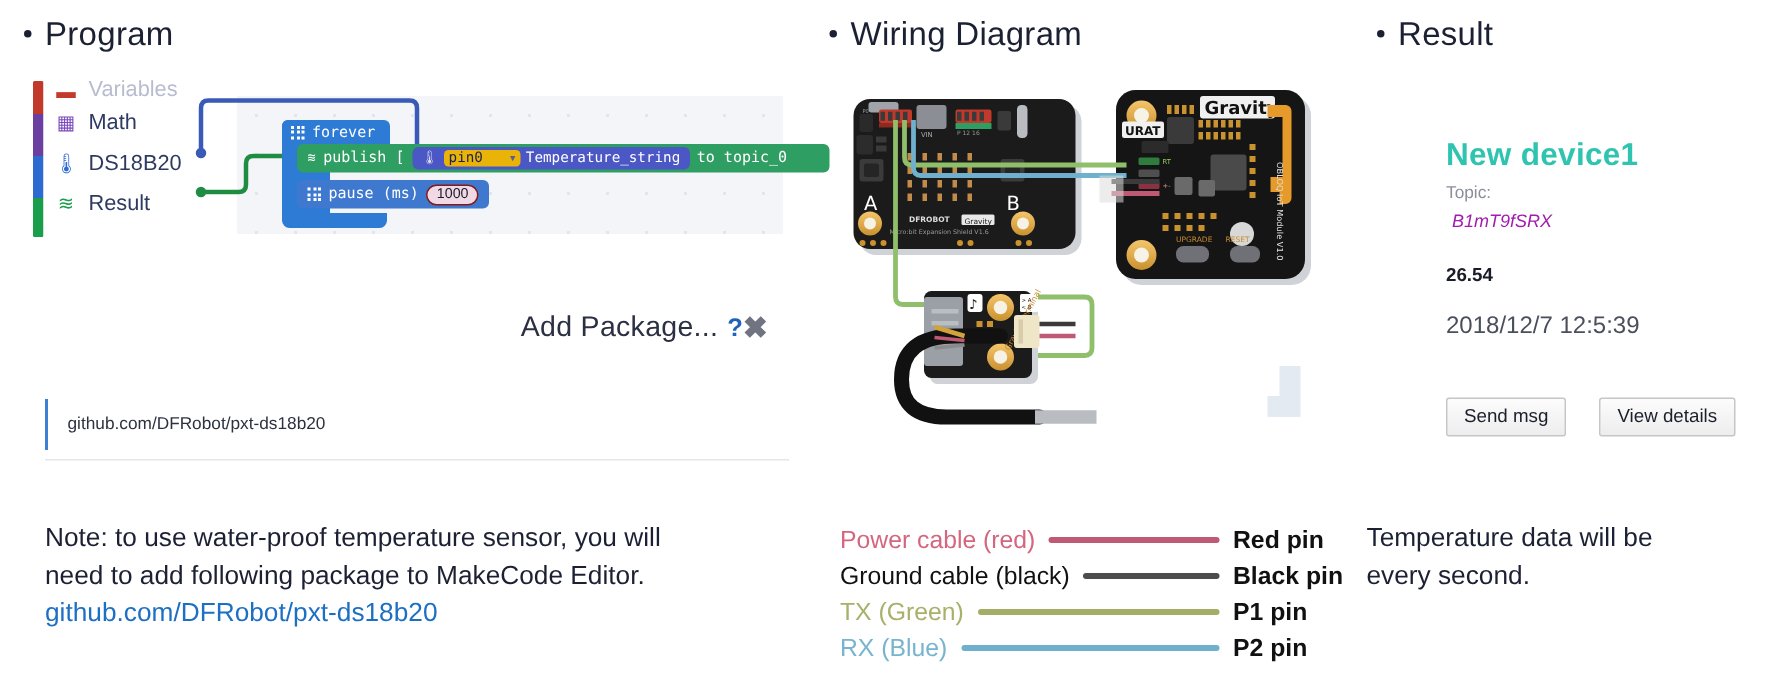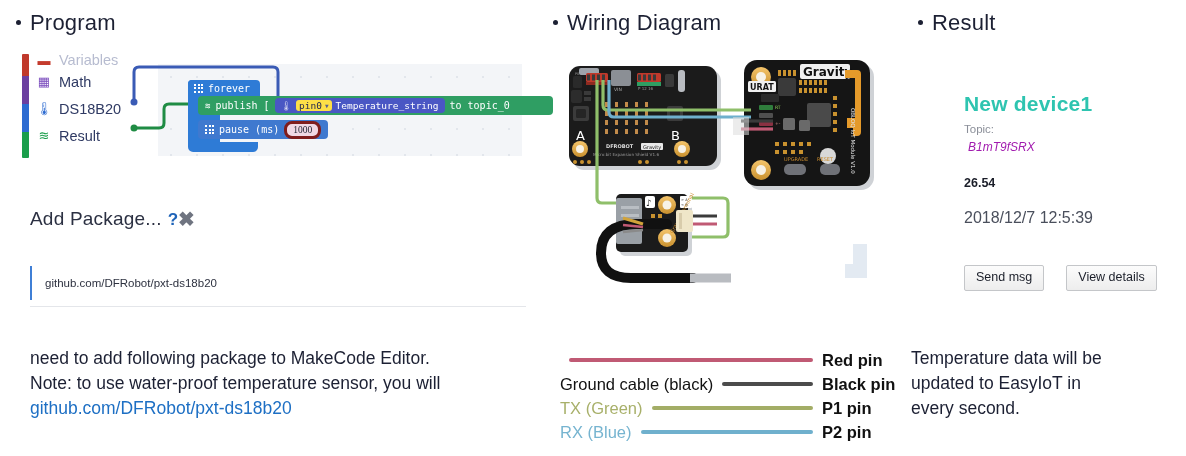--- a/index.html
+++ b/index.html
@@ -157,60 +157,60 @@
   .blk-arg {
     background: #4a57c4;
     border-radius: 4px;
     height: 15px;
     display: flex; align-items: center; gap: 4px;
     padding: 0 6px;
     color: #ffffff;
     font-size: 9.5px;
   }
   .pin-pill {
-    background: #fde047;
+    background: #eab308;
     color: #1d2350;
     border-radius: 3px;
     padding: 0 3px;
-    display: flex; align-items: center; gap: 3px;
+    display: flex; align-items: center; gap: 18px;
     font-size: 9.5px;
   }
   .caret { font-size: 6px; color: #5a5f8c; }
   .therm-mini { font-size: 9px; color: #dcdcf2; }
 
   .blk-pause {
     position: absolute;
     left: 176px; top: 66px;
     height: 19px;
     background: #3f79cf;
     border-radius: 4px;
     display: flex; align-items: center;
     padding: 0 7px 0 7px;
     gap: 5px;
     color: #ffffff;
     font-family: "DejaVu Sans Mono", monospace;
     font-size: 10px;
   }
   .num-pill {
     background: #f0d8e4;
-    border: 3px solid #7f1d1d;
+    border: 1px solid #7f1d1d;
     color: #1d1d2c;
     border-radius: 8px;
     padding: 0 6px;
     font-size: 9.5px;
     line-height: 12px;
-    font-family: Liberation Serif, serif;
+    font-family: Liberation Sans, sans-serif;
   }
 
   .wire { position: absolute; fill: none; }
 
   
   #addpkg { position: absolute; left: 30px; top: 208px; width: 500px; }
   #addpkg .title-row {
-    display: flex; align-items: center; justify-content: flex-start;
+    display: flex; align-items: center; justify-content: flex-end;
   }
   #addpkg .title {
     font-size: 19px; color: #2b3042; letter-spacing: .2px;
   }
   #addpkg .qmark { color: #1e63b8; font-weight: bold; margin-left: 6px; font-size: 17px; }
   #addpkg .closex {
     font-size: 20px; color: #6f7480; font-weight: bold; line-height: 1;
     margin-right: 18px; cursor: default;
   }
   .pkg-field {
@@ -371,22 +371,22 @@
       </div>
       <span class="closex">✖</span>
     </div>
     <div class="pkg-field">
       <span>github.com/DFRobot/pxt-ds18b20</span>
     </div>
     <div class="pkg-rule"></div>
   </div>
 
   <div id="note-left">
+    <div>Note: to use water-proof temperature sensor, you will</div>
     <div>need to add following package to MakeCode Editor.</div>
-    <div>Note: to use water-proof temperature sensor, you will</div>
     <div class="link">github.com/DFRobot/pxt-ds18b20</div>
   </div>
 </div>
 
 <div class="col" id="col-wiring">
 
   <div class="section-head" id="wiring-head">
     <span class="bullet"></span>
     <span>Wiring Diagram</span>
   </div>
@@ -586,20 +586,21 @@
     <line x1="145" y1="230" x2="186" y2="230" stroke="#b9bcc1" stroke-width="9" stroke-linecap="butt"></line>
     <path d="M78 170 l20 6" stroke="#d1a33a" stroke-width="3"></path>
     <path d="M78 177 l20 2" stroke="#c05a74" stroke-width="2.5"></path>
     <path d="M78 184 l20 -2" stroke="#8a8a8a" stroke-width="2.5"></path>
 
     <path d="M308 196 h14 v34 h-22 v-14 h8 z" fill="#e3eaf2"></path>
   </svg>
 
   <div class="legend">
     <div class="legend-row">
+      <span class="legend-left lg-power">Power cable (red)</span>
       <span class="legend-line" style="background:#c05a74"></span>
       <span class="legend-right">Red pin</span>
     </div>
     <div class="legend-row">
       <span class="legend-left lg-ground">Ground cable (black)</span>
       <span class="legend-line" style="background:#4c4c4c"></span>
       <span class="legend-right">Black pin</span>
     </div>
     <div class="legend-row">
       <span class="legend-left lg-tx">TX (Green)</span>
@@ -628,16 +629,15 @@
     <div class="reading">26.54</div>
     <div class="timestamp">2018/12/7 12:5:39</div>
     <div class="btn-row">
       <button class="btn">Send msg</button>
       <button class="btn">View details</button>
     </div>
   </div>
 
   <div id="note-right">
     <div>Temperature data will be</div>
-    <div>updated to EasyIoT in</div>
     <div>every second.</div>
   </div>
 </div>
 
 </body></html>

